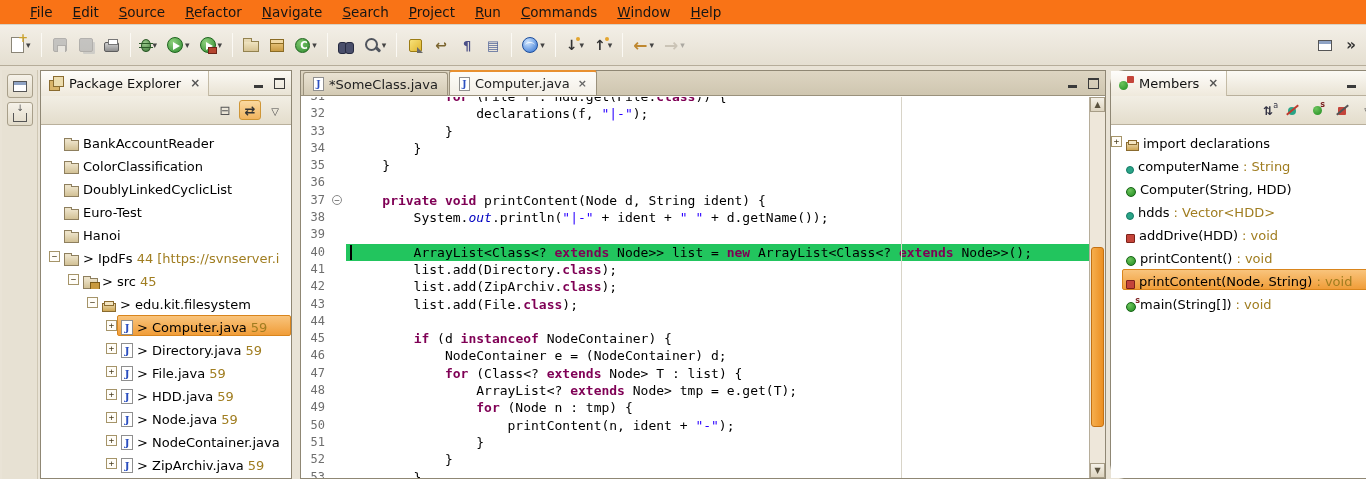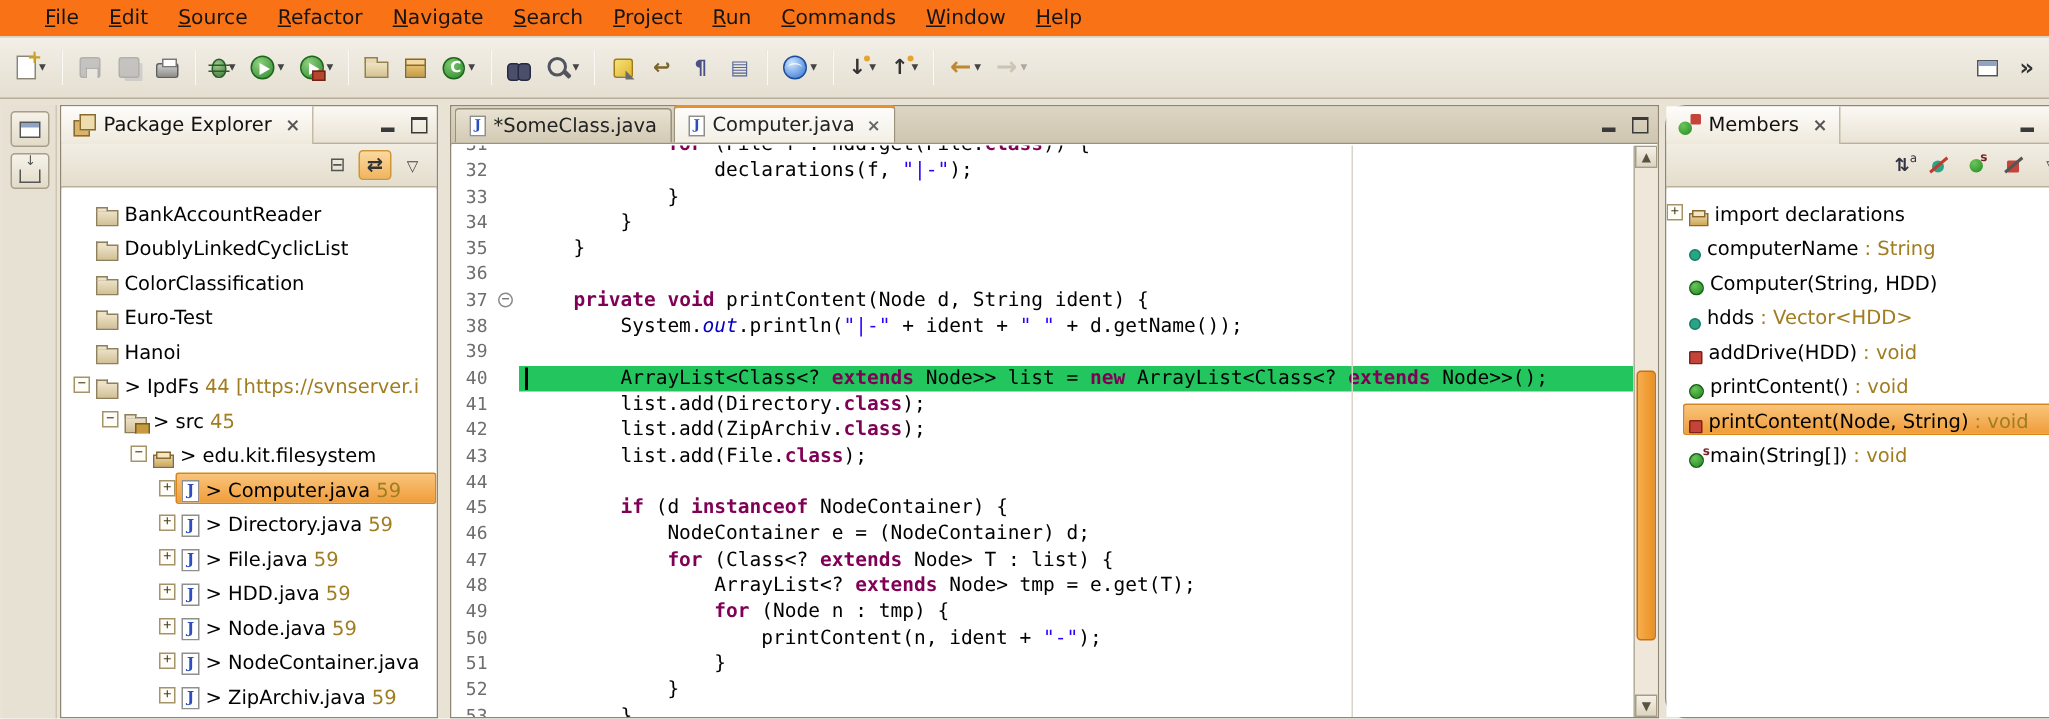--- a/index.html
+++ b/index.html
@@ -342,28 +342,28 @@
         <span class="handle-space"></span>
         <span class="rowline">
           <span class="ticon ti-project"></span>
           <span class="tlabel">BankAccountReader</span>
         </span>
       </div>
       <div class="trow" style="padding-left: 8px;">
         <span class="handle-space"></span>
         <span class="rowline">
           <span class="ticon ti-project"></span>
+          <span class="tlabel">ColorClassification</span>
+        </span>
+      </div>
+      <div class="trow" style="padding-left: 8px;">
+        <span class="handle-space"></span>
+        <span class="rowline">
+          <span class="ticon ti-project"></span>
           <span class="tlabel">DoublyLinkedCyclicList</span>
-        </span>
-      </div>
-      <div class="trow" style="padding-left: 8px;">
-        <span class="handle-space"></span>
-        <span class="rowline">
-          <span class="ticon ti-project"></span>
-          <span class="tlabel">ColorClassification</span>
         </span>
       </div>
       <div class="trow" style="padding-left: 8px;">
         <span class="handle-space"></span>
         <span class="rowline">
           <span class="ticon ti-project"></span>
           <span class="tlabel">Euro-Test</span>
         </span>
       </div>
       <div class="trow" style="padding-left: 8px;">

